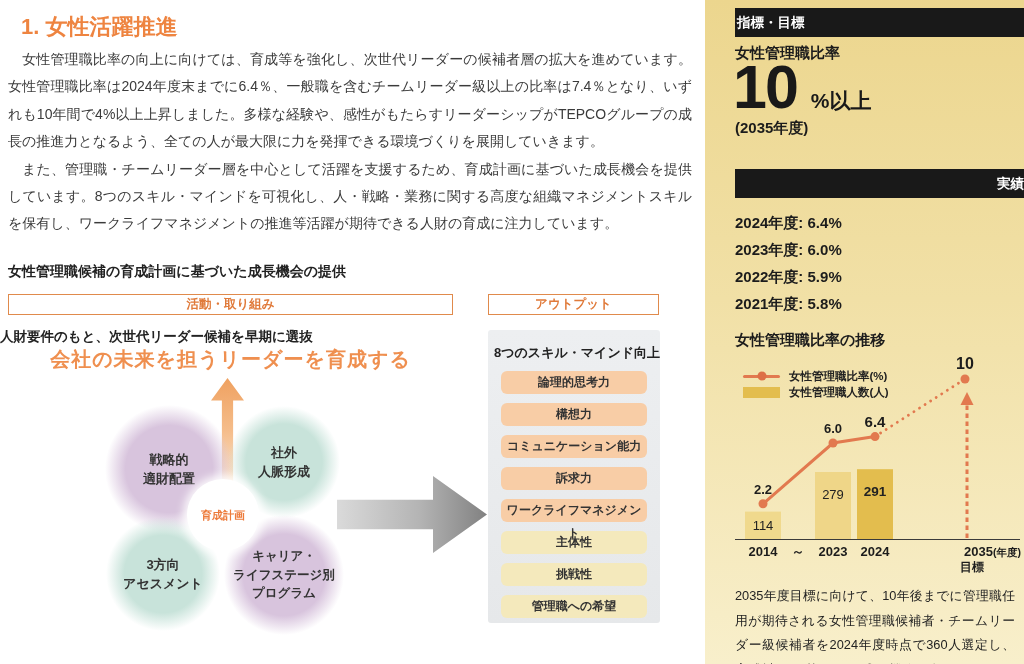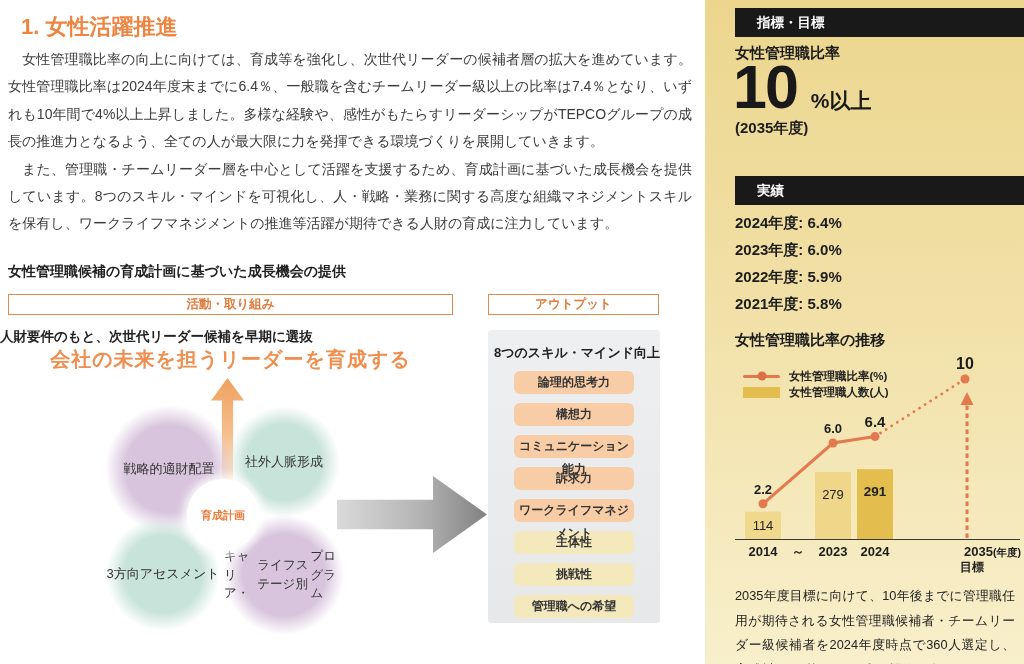--- a/index.html
+++ b/index.html
@@ -13,43 +13,43 @@
   .body-text { position:absolute; left:8px; top:46px; width:684px; font-size:14px; line-height:27.4px; color:#3b3b3b; text-align:justify; }
   .diagram-heading { position:absolute; left:8px; top:263px; font-size:14px; font-weight:bold; color:#222; }
   .label-box { position:absolute; top:294px; height:21px; line-height:19px; background:#fff; border:1.5px solid #e08a4c; color:#e07a3a; font-size:12.5px; font-weight:600; text-align:center; }
   .label-box.activity { left:8px; width:445px; }
   .label-box.output { left:488px; width:171px; }
   .selection-text { position:absolute; left:0; top:328px; width:445px; font-size:13.5px; font-weight:bold; color:#222; }
   .goal-text { position:absolute; left:8px; top:346px; width:445px; text-align:center; font-size:20px; font-weight:bold; color:#ef8f4f; letter-spacing:1px; }
   .up-arrow { position:absolute; left:211px; top:378px; width:33px; height:118px;
       background:linear-gradient(180deg,#efa160 0%,#f5bd8b 45%,#fdeedd 100%);
       clip-path:polygon(50% 0,100% 19%,67% 19%,67% 100%,33% 100%,33% 19%,0 19%); }
-  .circle { position:absolute; border-radius:50%; display:flex; flex-direction:row; align-items:center; justify-content:center; text-align:left; font-size:13px; font-weight:normal; color:#333; line-height:1.5; }
+  .circle { position:absolute; border-radius:50%; display:flex; flex-direction:column; align-items:center; justify-content:center; text-align:center; font-size:13px; font-weight:bold; color:#333; line-height:1.5; }
   .circle.purple { background:radial-gradient(circle closest-side,#d8c4dd 68%,rgba(216,196,221,0) 100%); }
   .circle.teal   { background:radial-gradient(circle closest-side,#c8e3da 68%,rgba(200,227,218,0) 100%); }
   .circle.pos-tl { left:105px; top:405px; width:128px; height:128px; }
   .circle.pos-tr { left:228px; top:406px; width:112px; height:112px; }
   .circle.pos-bl { left:106px; top:517px; width:114px; height:114px; }
   .circle.pos-br { left:224px; top:515px; width:120px; height:120px; font-size:12.5px; }
   .c-center { position:absolute; left:187px; top:479px; width:72px; height:72px; border-radius:50%; background:#fff; display:flex; align-items:center; justify-content:center; font-size:11px; font-weight:bold; color:#ed7b3b; box-shadow:0 0 8px 4px rgba(255,255,255,0.85); }
   .right-arrow { position:absolute; left:337px; top:476px; width:150px; height:77px;
       background:linear-gradient(90deg,#dadada 0%,#b4b4b4 55%,#818181 100%);
       clip-path:polygon(0 31%,64% 31%,64% 0,100% 50%,64% 100%,64% 69%,0 69%); }
   .output-panel { position:absolute; left:488px; top:330px; width:172px; height:293px; background:linear-gradient(180deg,#edeff1 0%,#e6e8ea 100%); border-radius:3px; }
   .panel-title { margin:14px 0 9px; text-align:right; font-size:13px; font-weight:bold; color:#222; }
-  .pill { width:120px; height:23px; line-height:23px; margin:0 auto 9px; border-radius:6px; text-align:center; font-size:12px; font-weight:bold; color:#333; }
+  .pill { width:146px; height:23px; line-height:23px; margin:0 auto 9px; border-radius:6px; text-align:center; font-size:12px; font-weight:bold; color:#333; }
   .pill.peach { background:#f8cda6; }
   .pill.yellow { background:#f4e9bc; }
 
   
   .sidebar { position:absolute; left:705px; top:0; width:319px; height:664px;
       background:linear-gradient(180deg,#ecd68e 0%,#f1e0a6 45%,#f8efcb 100%); color:#1c1c1c; }
-  .bar { position:absolute; left:30px; right:0; height:29px; line-height:29px; background:#191919; color:#fff; font-size:13.5px; font-weight:bold; padding-left:22px; }
+  .bar { position:absolute; left:30px; right:0; height:29px; line-height:29px; background:#191919; color:#fff; font-size:13.5px; font-weight:bold; padding-left:2px; }
   .bar1 { top:8px; }
-  .bar2 { top:176px; }
+  .bar2 { top:169px;text-align:right; }
   .kpi-name { position:absolute; left:30px; top:44px; font-size:15px; font-weight:bold; }
   .kpi-row { position:absolute; left:28px; top:52px; display:flex; align-items:baseline; }
   .kpi-value { font-size:61px; font-weight:bold; letter-spacing:-2px; color:#191919; }
   .kpi-unit { font-size:21px; font-weight:bold; margin-left:14px; color:#191919; }
   .kpi-year { position:absolute; left:30px; top:119px; font-size:15px; font-weight:600; }
   .results { position:absolute; left:30px; top:209px; font-size:15px; font-weight:600; line-height:27px; }
   .chart-title { position:absolute; left:30px; top:331px; font-size:15px; font-weight:bold; }
   .chart { position:absolute; left:30px; top:352px; width:288px; height:224px; }
   .legend { position:absolute; left:8px; top:16px; }
   .legend-row { display:flex; align-items:center; gap:9px; height:16px; font-size:11.5px; font-weight:600; color:#222; }

